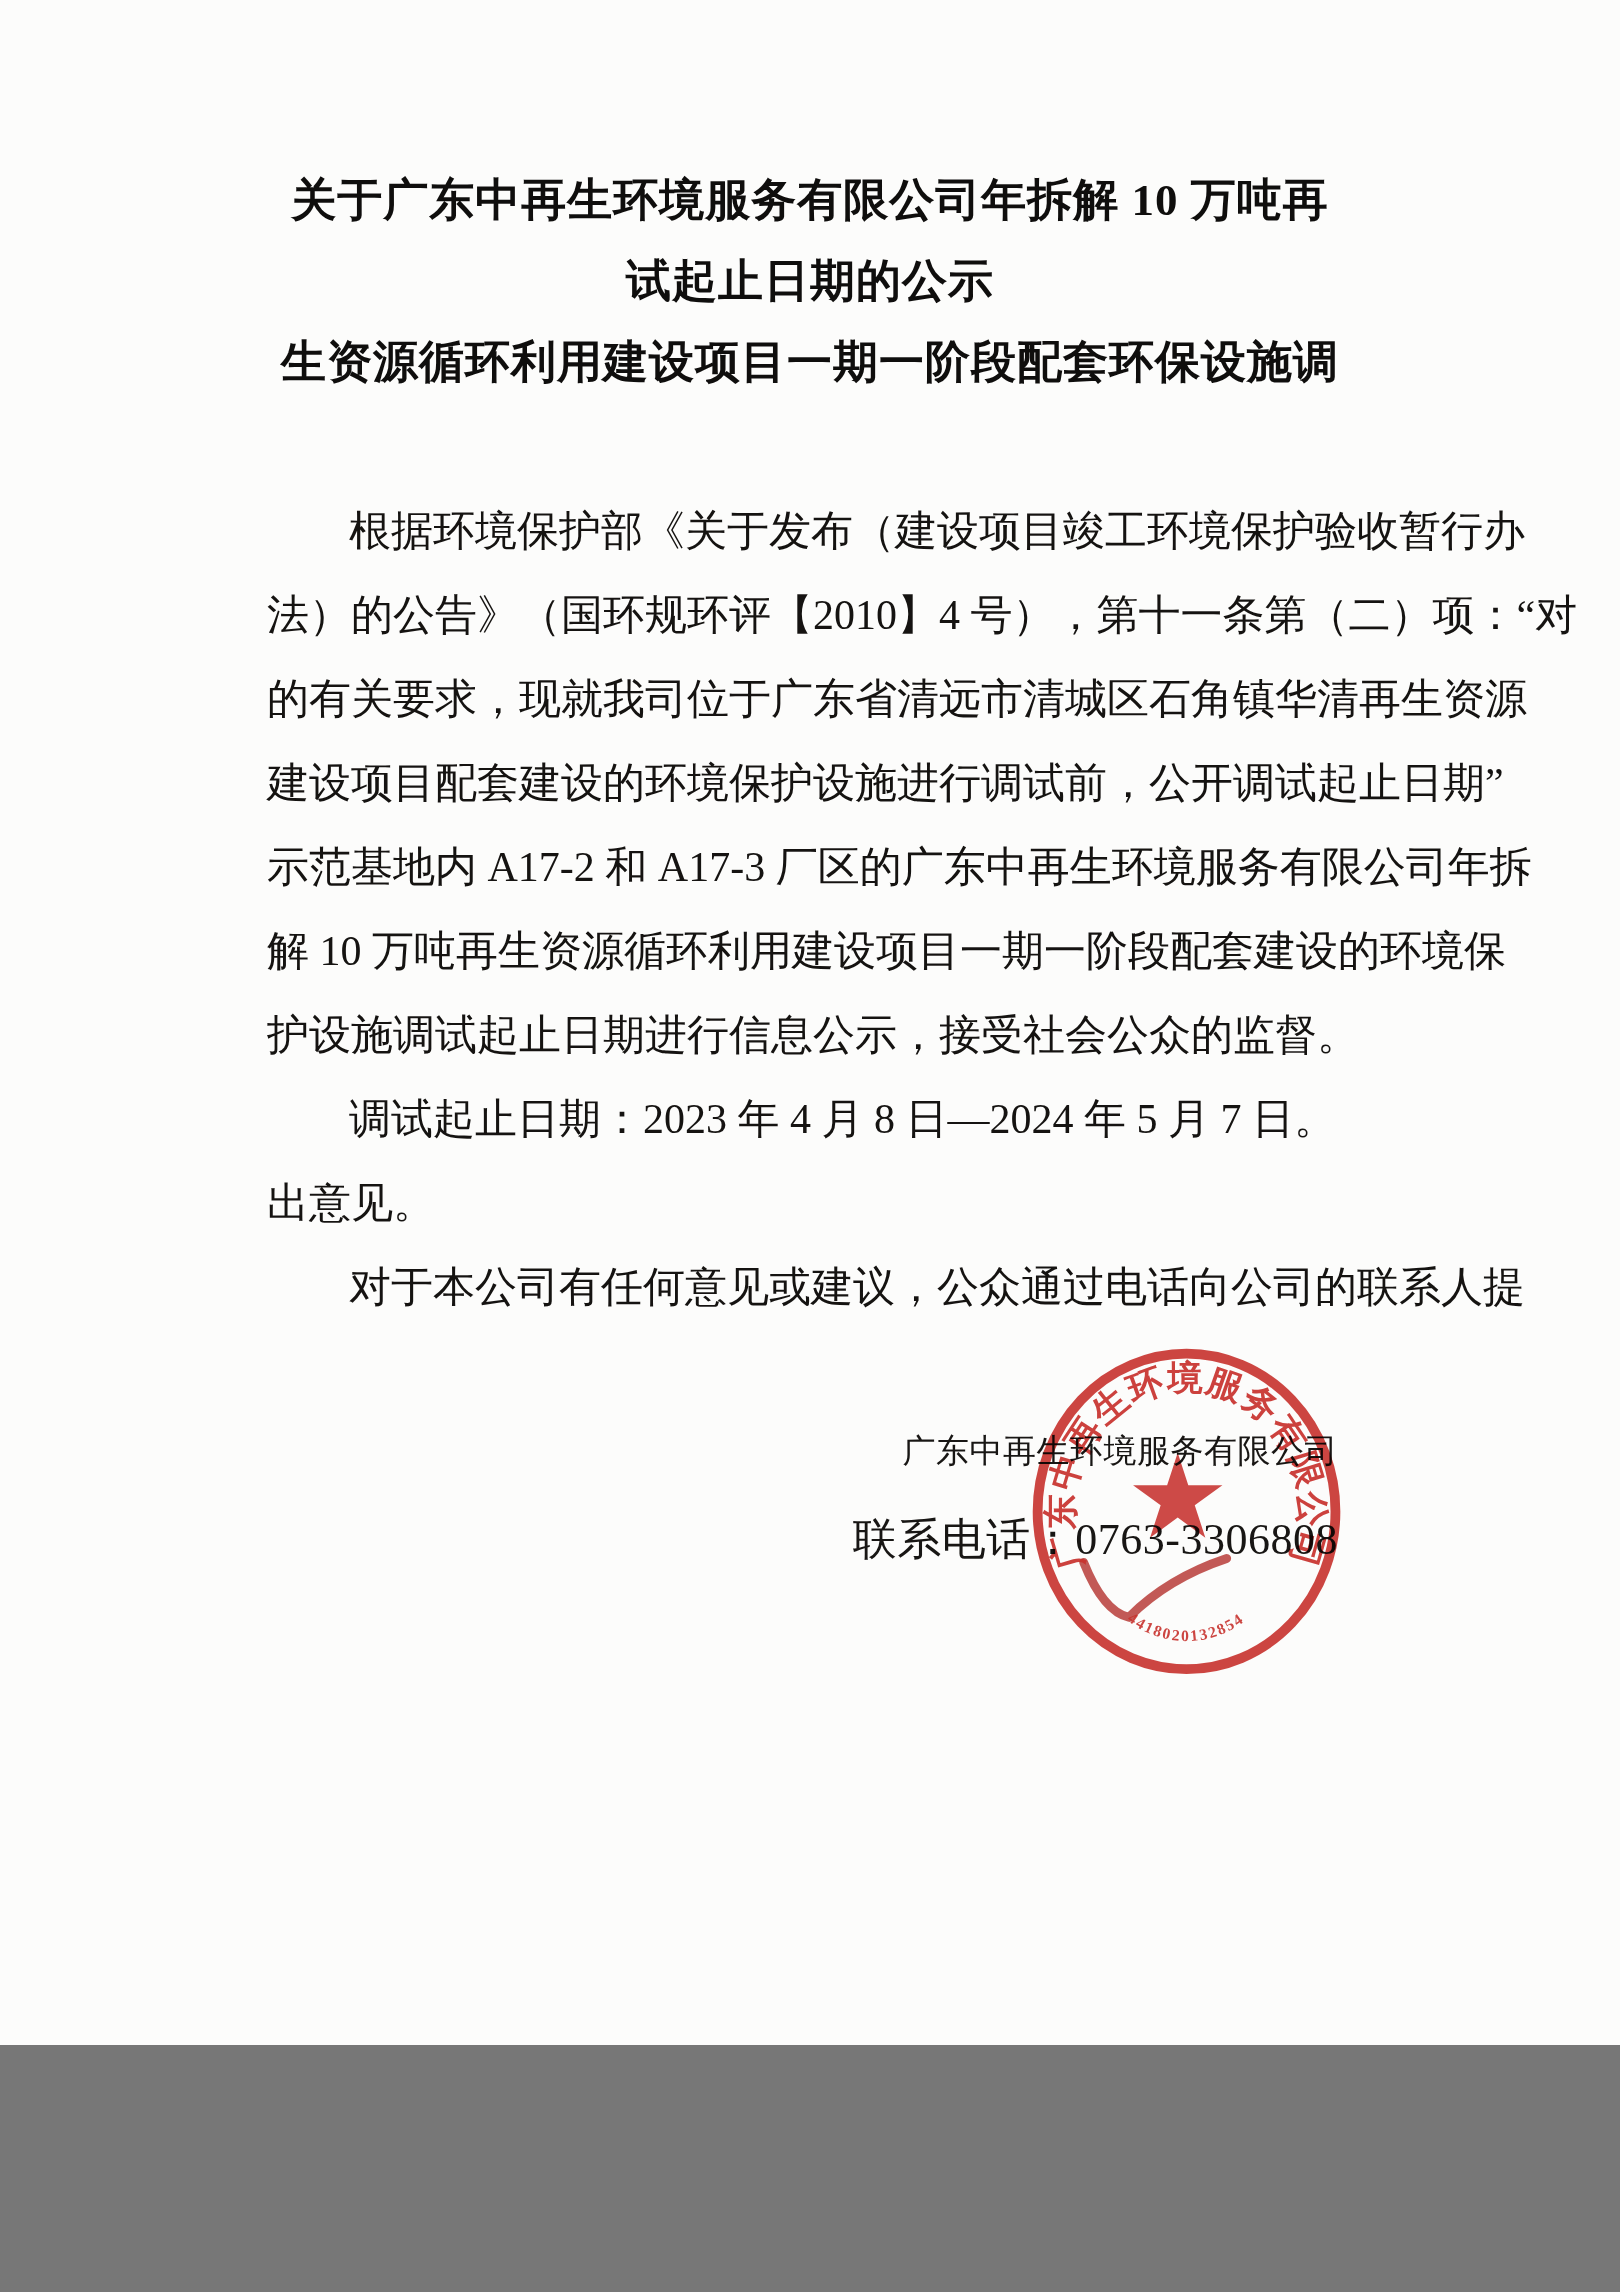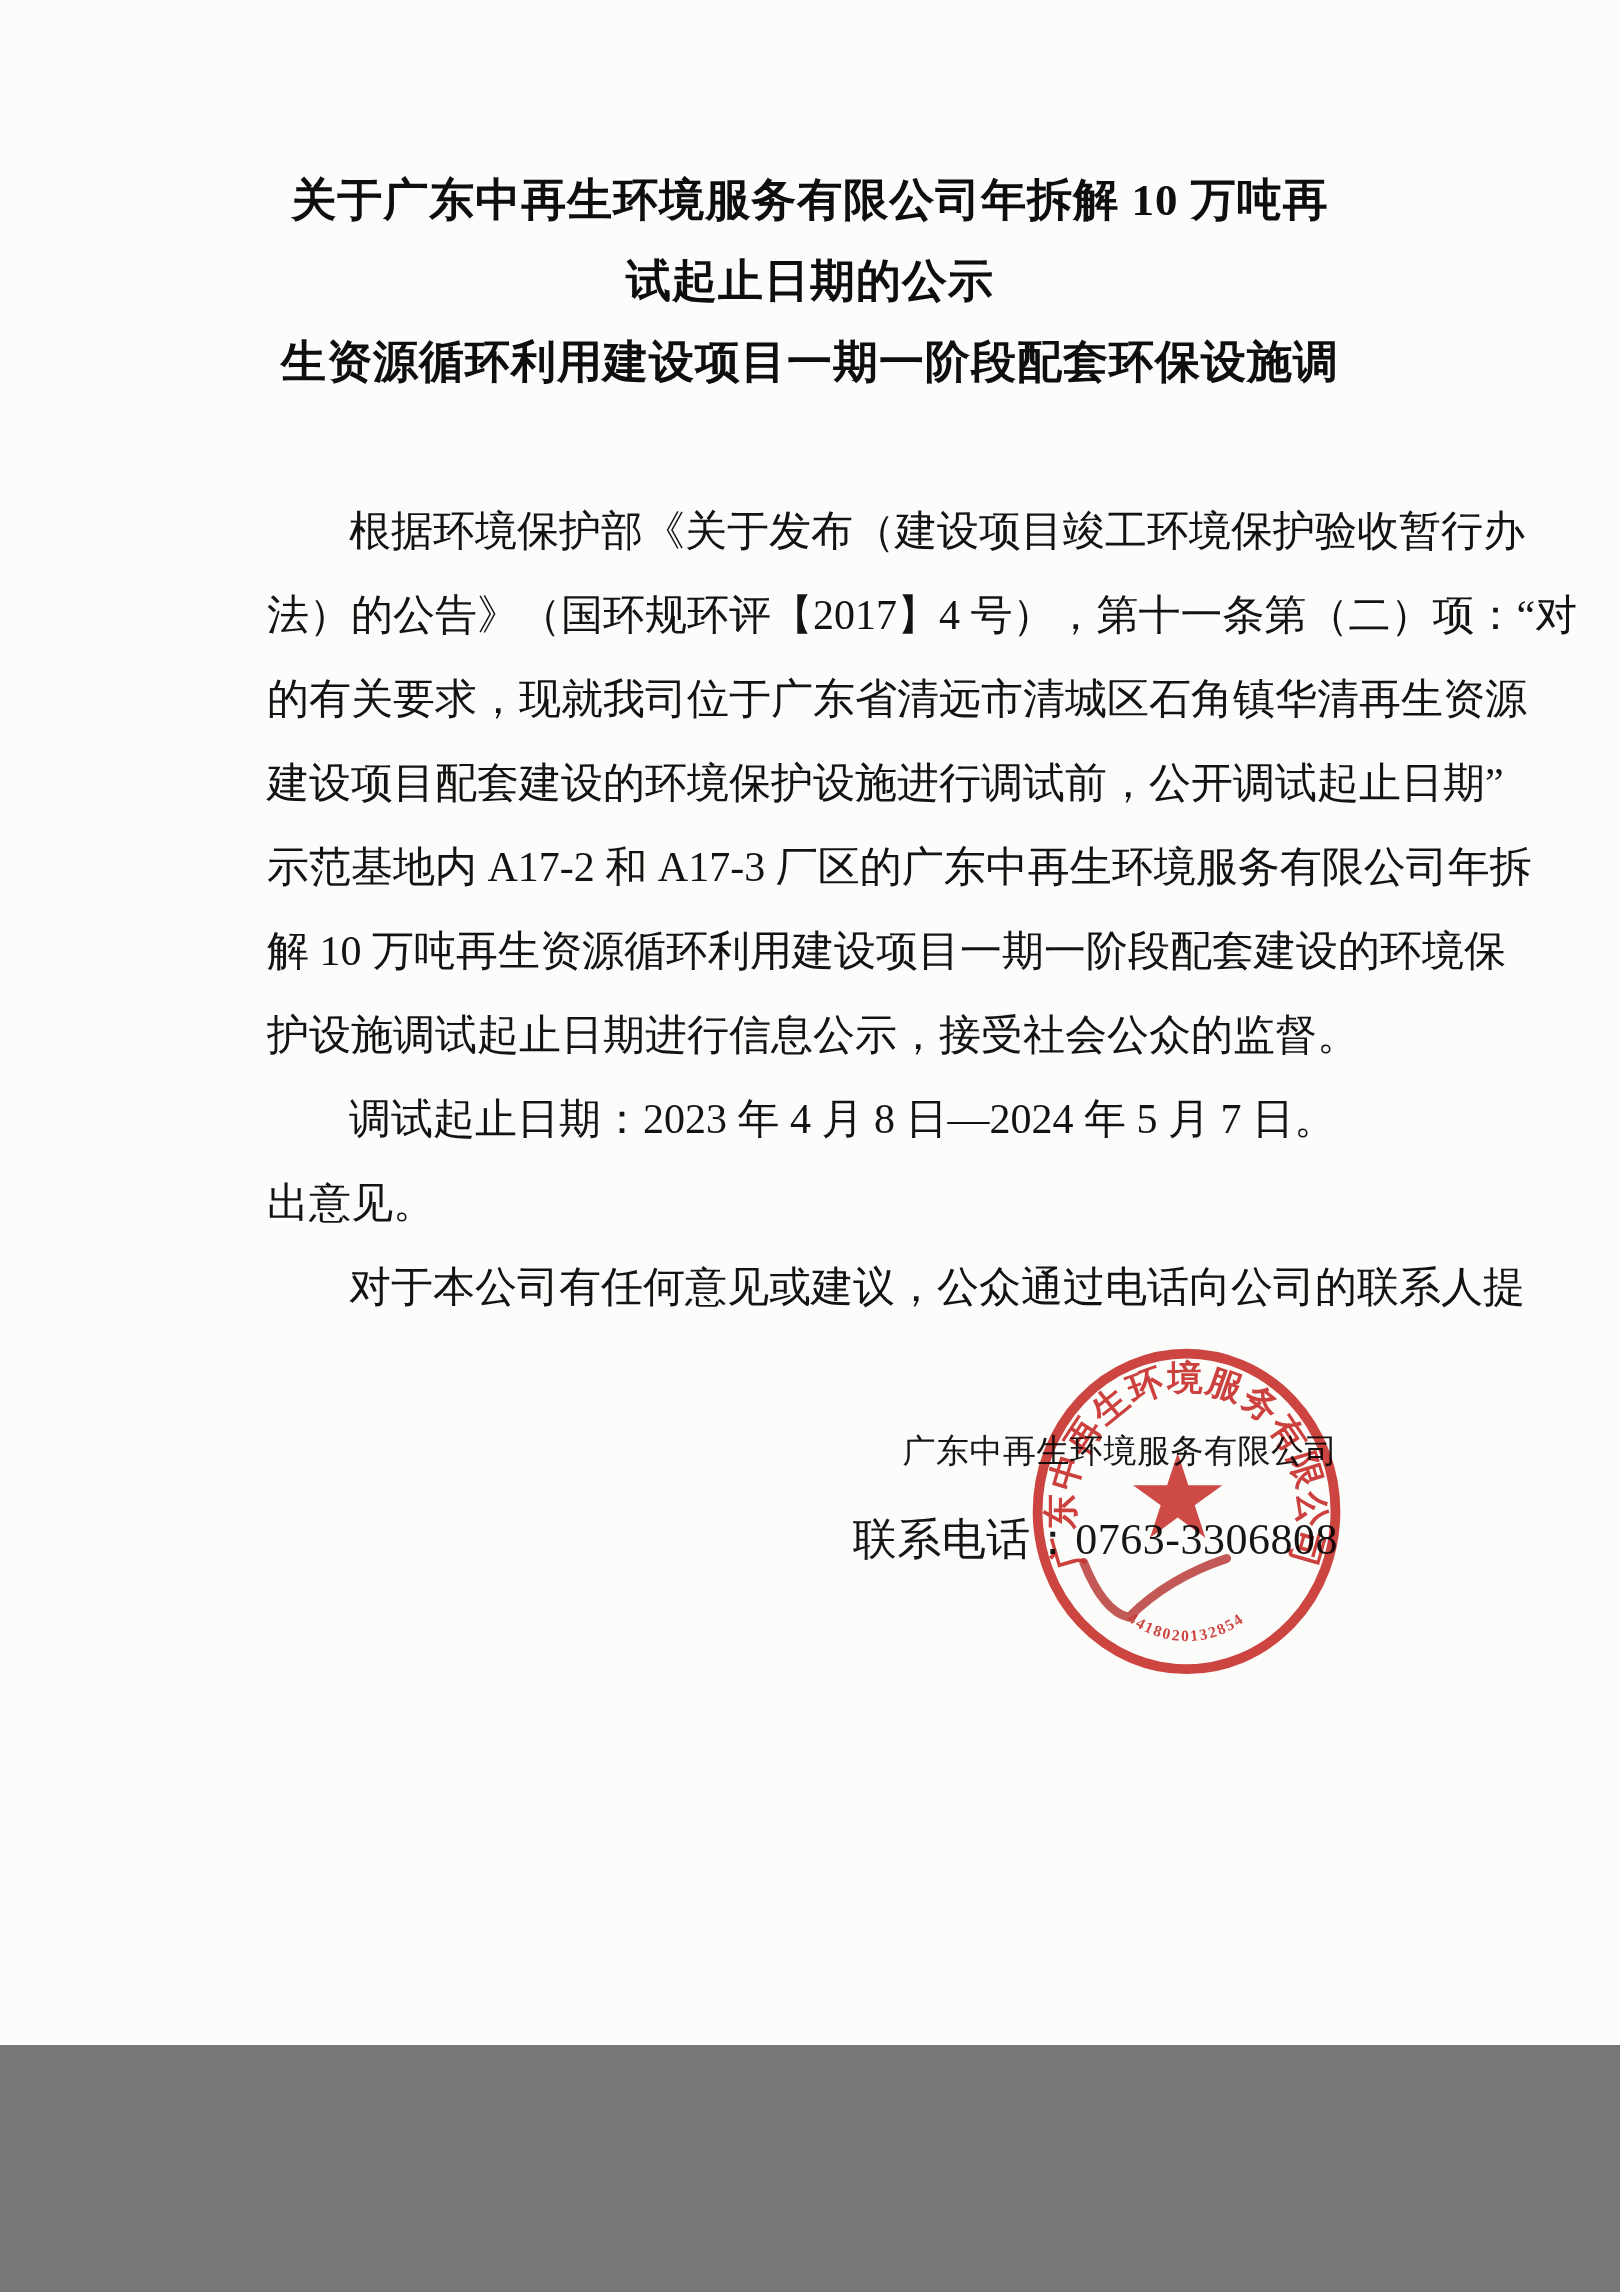--- a/index.html
+++ b/index.html
@@ -59,21 +59,21 @@
 <div class="page">
 
   <div class="title">
     <div>关于广东中再生环境服务有限公司年拆解 10 万吨再</div>
     <div>试起止日期的公示</div>
     <div>生资源循环利用建设项目一期一阶段配套环保设施调</div>
   </div>
 
   <div class="body">
     <div class="bline indent j">根据环境保护部《关于发布（建设项目竣工环境保护验收暂行办</div>
-    <div class="bline j">法）的公告》（国环规环评【2017】4 号），第十一条第（二）项：“对</div>
+    <div class="bline j">法）的公告》（国环规环评【2010】4 号），第十一条第（二）项：“对</div>
     <div class="bline j">的有关要求，现就我司位于广东省清远市清城区石角镇华清再生资源</div>
     <div class="bline j">建设项目配套建设的环境保护设施进行调试前，公开调试起止日期”</div>
     <div class="bline j">示范基地内 A17-2 和 A17-3 厂区的广东中再生环境服务有限公司年拆</div>
     <div class="bline j">解 10 万吨再生资源循环利用建设项目一期一阶段配套建设的环境保</div>
     <div class="bline">护设施调试起止日期进行信息公示，接受社会公众的监督。</div>
     <div class="bline indent">调试起止日期：2023 年 4 月 8 日—2024 年 5 月 7 日。</div>
     <div class="bline">出意见。</div>
     <div class="bline indent j">对于本公司有任何意见或建议，公众通过电话向公司的联系人提</div>
   </div>
 

